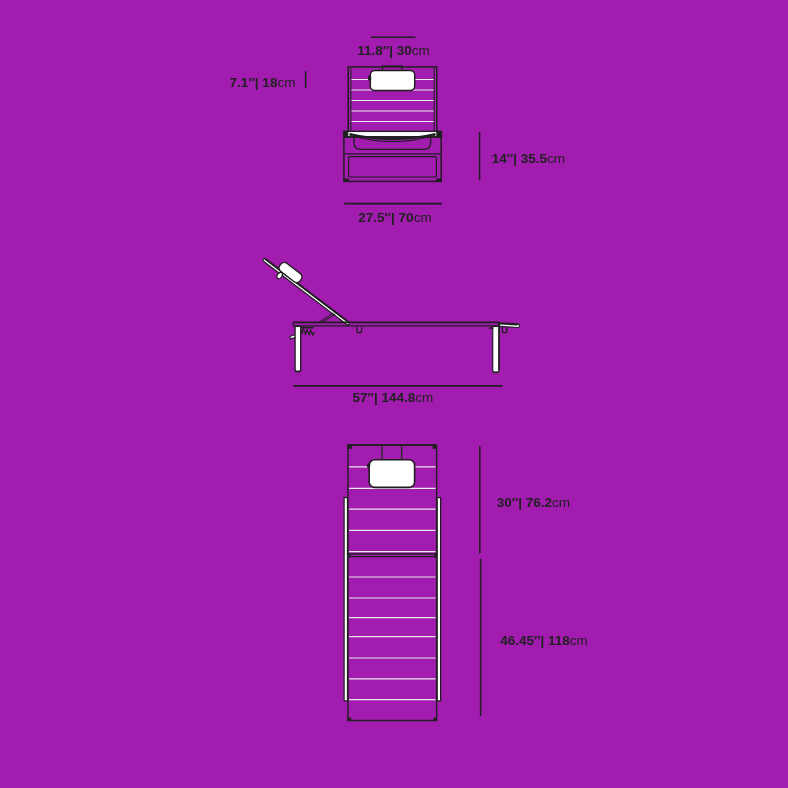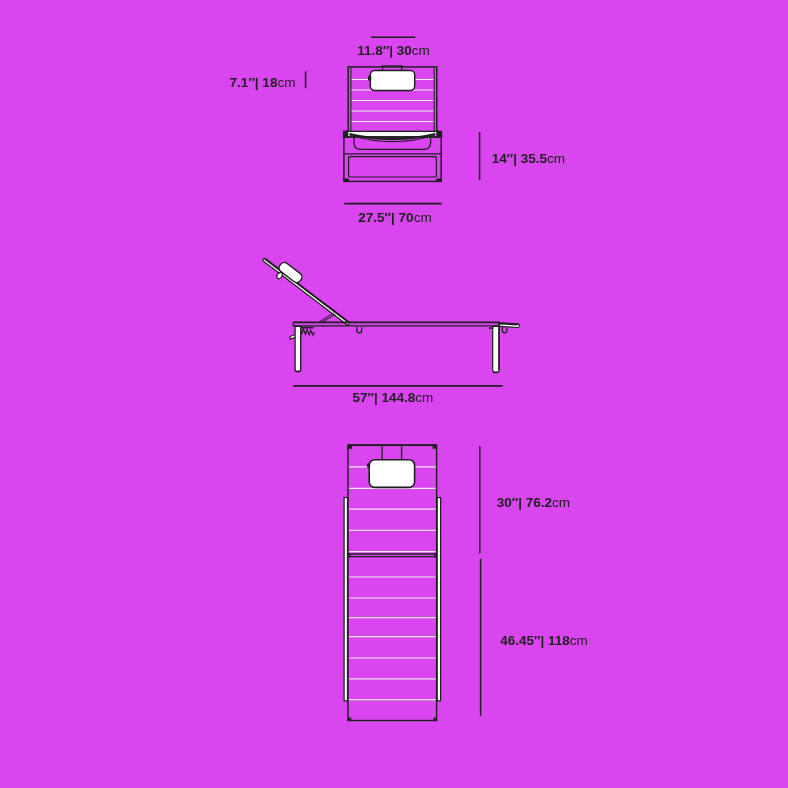--- a/index.html
+++ b/index.html
@@ -1,16 +1,16 @@
 <!DOCTYPE html>
 <html><head>
 <meta charset="utf-8">
 <style>
   html,body{margin:0;padding:0;background:#ffffff;}
-  .wrap{width:788px;height:788px;position:relative;background:#d946ef;overflow:hidden;}
+  .wrap{width:788px;height:788px;position:relative;background:#a21caf;overflow:hidden;}
   svg{position:absolute;left:0;top:0;}
   text{font-family:"Liberation Sans", sans-serif;fill:#212121;-webkit-font-smoothing:antialiased;}
 </style>
 </head>
 <body>
 <div class="wrap">
 <svg width="788" height="788" viewBox="0 0 788 788">
 
   <line x1="371" y1="37.2" x2="415.3" y2="37.2" stroke="#1f1f1f" stroke-width="1.6"></line>
 

